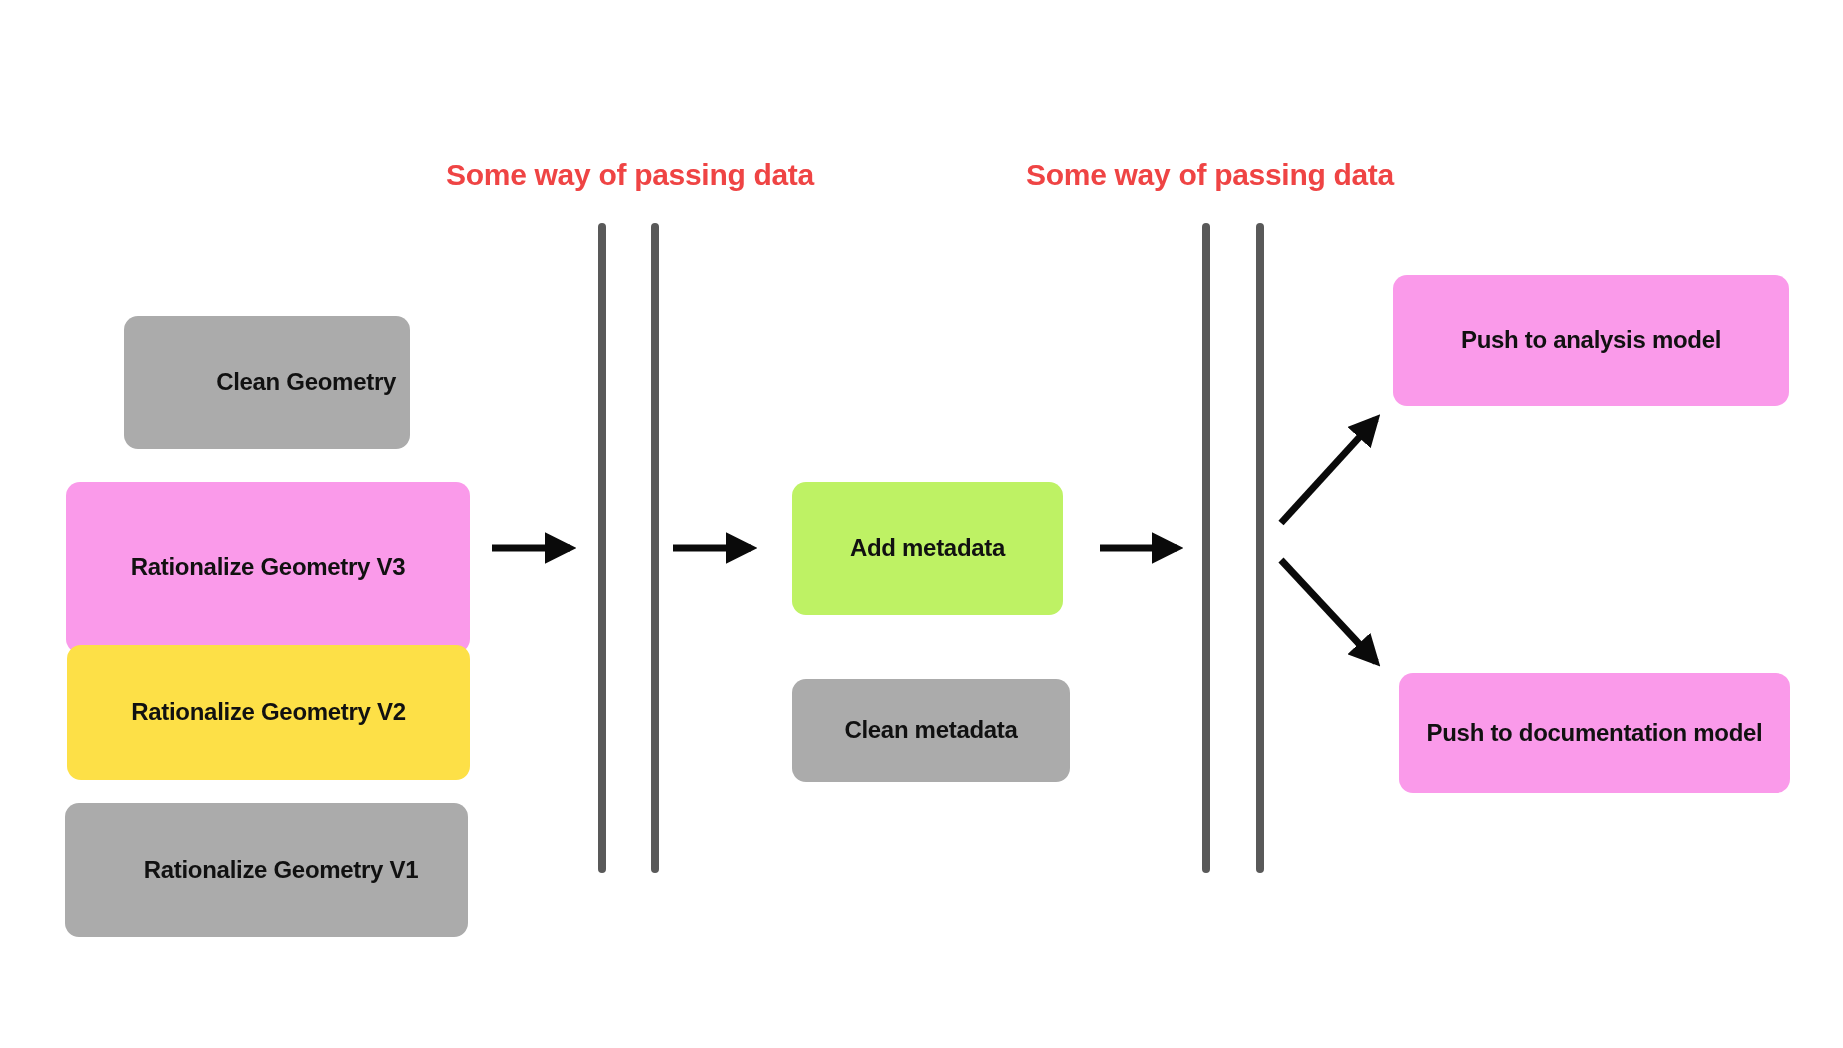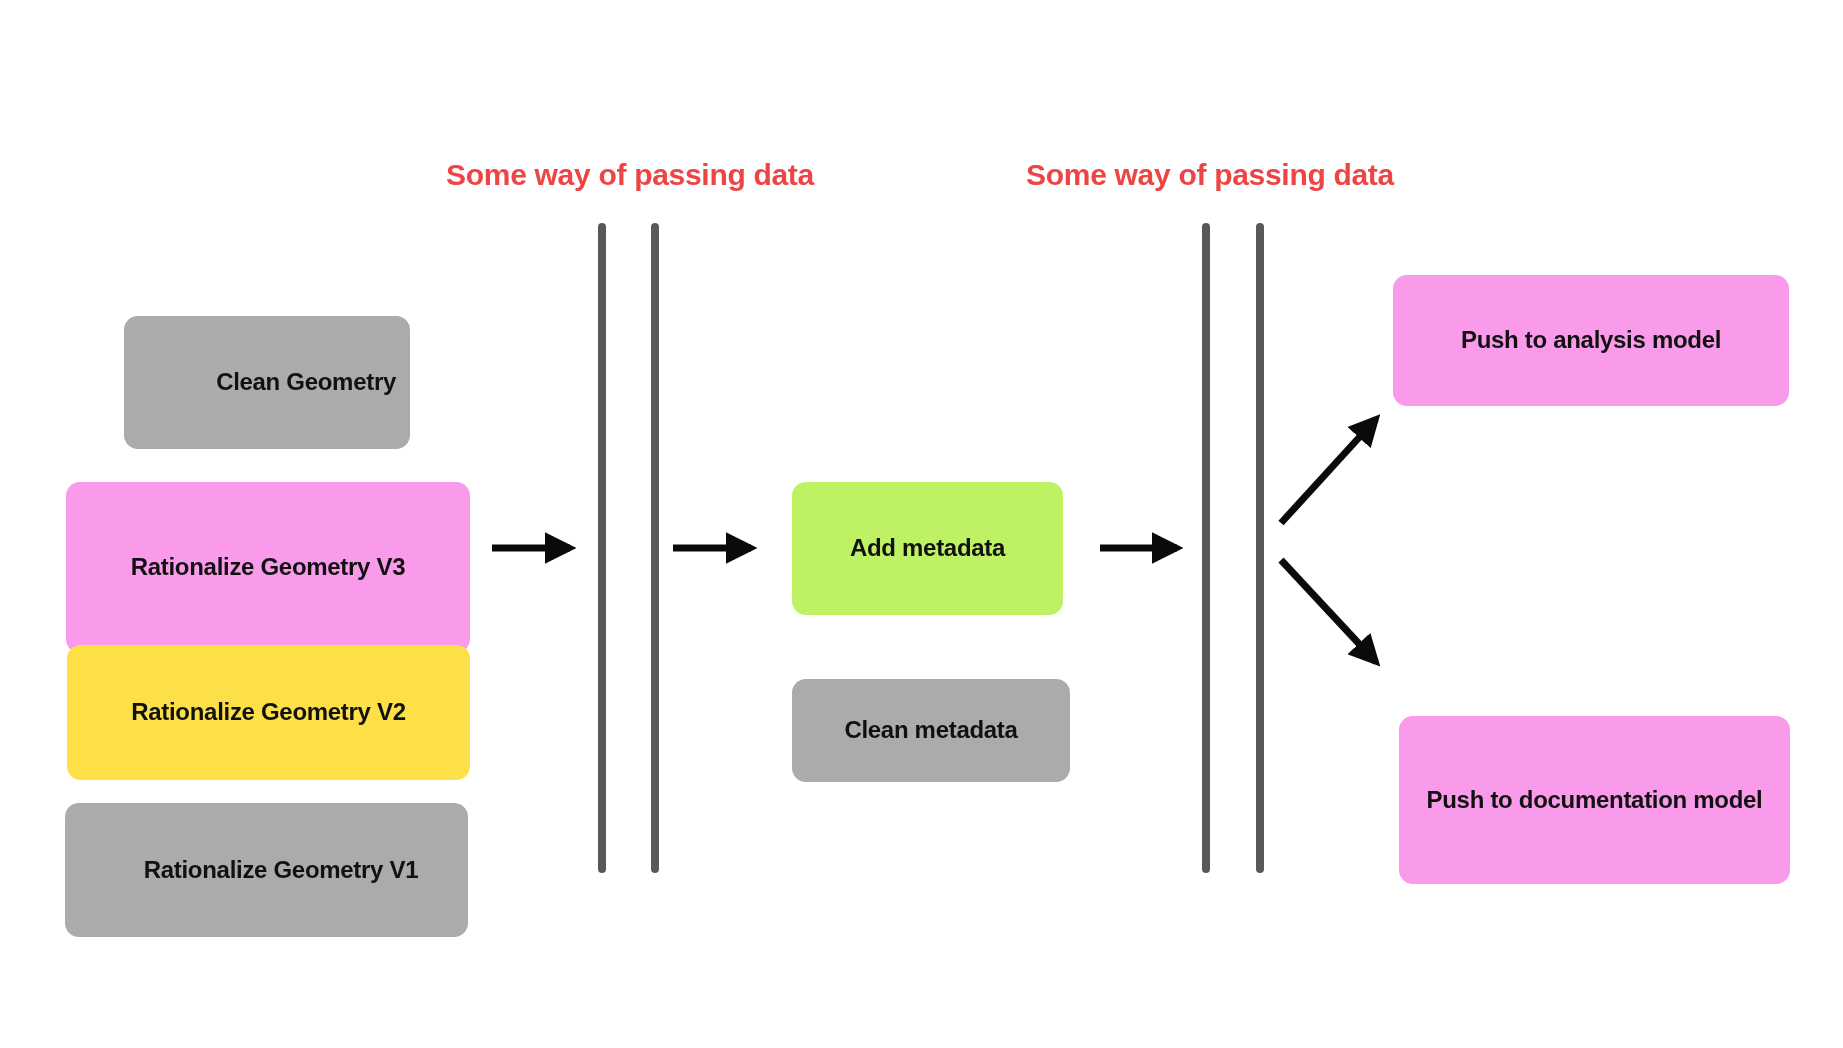--- a/index.html
+++ b/index.html
@@ -59,21 +59,21 @@
   .node.gray { background: #ABABAB; }
   .node.pink { background: #FA9AEA; }
 
   .n-clean-geometry     { left: 124px;  top: 316px; width: 286px; height: 133px; justify-content: flex-end; }
   .n-rationalize-v3     { left: 66px;   top: 482px; width: 404px; height: 171px; }
   .n-rationalize-v2     { left: 67px;   top: 645px; width: 403px; height: 135px; }
   .n-rationalize-v1     { left: 65px;   top: 803px; width: 403px; height: 134px; }
   .n-add-metadata       { left: 792px;  top: 482px; width: 271px; height: 133px; }
   .n-clean-metadata     { left: 792px;  top: 655px; width: 278px; height: 103px; margin-top: 24px; }
   .n-push-analysis      { left: 1393px; top: 275px; width: 396px; height: 131px; }
-  .n-push-documentation { left: 1399px; top: 673px; width: 391px; height: 168px; margin-top: 43px; }
+  .n-push-documentation { left: 1399px; top: 673px; width: 391px; height: 120px; }
 
   .arrows {
     position: absolute;
     left: 0;
     top: 0;
     width: 1843px;
     height: 1048px;
     pointer-events: none;
   }
 </style>

